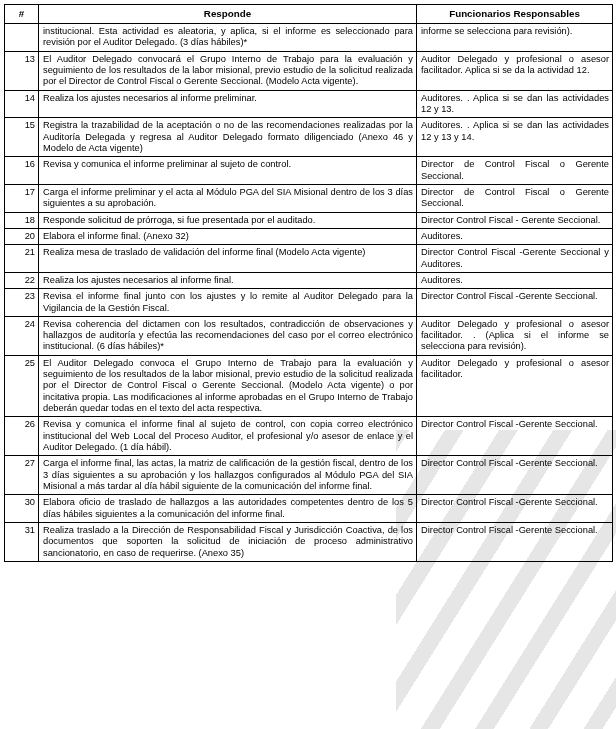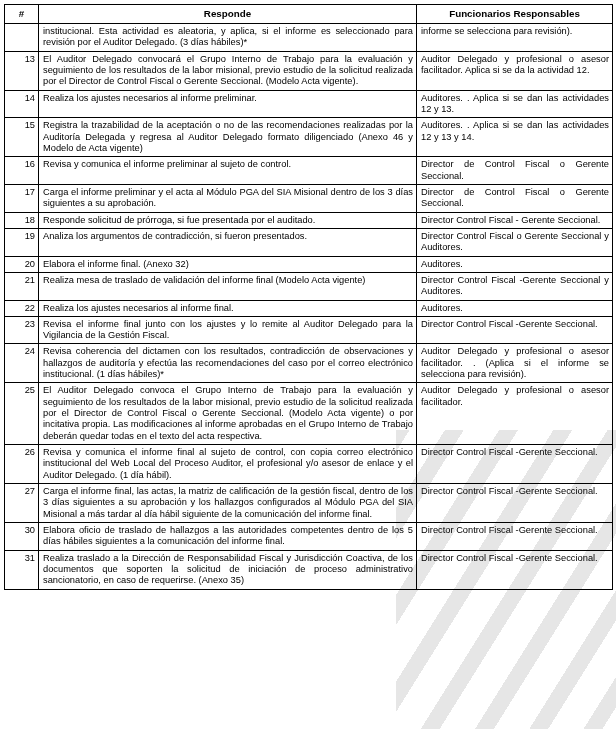--- a/index.html
+++ b/index.html
@@ -130,25 +130,20 @@
         <td class="num">17</td>
         <td class="act">Carga el informe preliminar y el acta al Módulo PGA del SIA Misional dentro de los 3 días siguientes a su aprobación.</td>
         <td class="resp">Director de Control Fiscal o Gerente Seccional.</td>
       </tr>
       <tr>
         <td class="num">18</td>
         <td class="act">Responde solicitud de prórroga, si fue presentada por el auditado.</td>
         <td class="resp">Director Control Fiscal - Gerente Seccional.</td>
       </tr>
       <tr>
-        <td class="num">19</td>
-        <td class="act">Analiza los argumentos de contradicción, si fueron presentados.</td>
-        <td class="resp">Director Control Fiscal o Gerente Seccional y Auditores.</td>
-      </tr>
-      <tr>
         <td class="num">20</td>
         <td class="act">Elabora el informe final. (Anexo 32)</td>
         <td class="resp">Auditores.</td>
       </tr>
       <tr>
         <td class="num">21</td>
         <td class="act">Realiza mesa de traslado de validación del informe final (Modelo Acta vigente)</td>
         <td class="resp">Director Control Fiscal -Gerente Seccional y Auditores.</td>
       </tr>
       <tr>
@@ -156,21 +151,21 @@
         <td class="act">Realiza los ajustes necesarios al informe final.</td>
         <td class="resp">Auditores.</td>
       </tr>
       <tr>
         <td class="num">23</td>
         <td class="act">Revisa el informe final junto con los ajustes y lo remite al Auditor Delegado para la Vigilancia de la Gestión Fiscal.</td>
         <td class="resp">Director Control Fiscal -Gerente Seccional.</td>
       </tr>
       <tr>
         <td class="num">24</td>
-        <td class="act">Revisa coherencia del dictamen con los resultados, contradicción de observaciones y hallazgos de auditoría y efectúa las recomendaciones del caso por el correo electrónico institucional. (1 días hábiles)*</td>
+        <td class="act">Revisa coherencia del dictamen con los resultados, contradicción de observaciones y hallazgos de auditoría y efectúa las recomendaciones del caso por el correo electrónico institucional. (6 días hábiles)*</td>
         <td class="resp">Auditor Delegado y profesional o asesor facilitador. . (Aplica si el informe se selecciona para revisión).</td>
       </tr>
       <tr>
         <td class="num">25</td>
         <td class="act">El Auditor Delegado convoca el Grupo Interno de Trabajo para la evaluación y seguimiento de los resultados de la labor misional, previo estudio de la solicitud realizada por el Director de Control Fiscal o Gerente Seccional. (Modelo Acta vigente) o por incitativa propia. Las modificaciones al informe aprobadas en el Grupo Interno de Trabajo deberán quedar todas en el texto del acta respectiva.</td>
         <td class="resp">Auditor Delegado y profesional o asesor facilitador.</td>
       </tr>
       <tr>
         <td class="num">26</td>
         <td class="act">Revisa y comunica el informe final al sujeto de control, con copia correo electrónico institucional del Web Local del Proceso Auditor, el profesional y/o asesor de enlace y el Auditor Delegado. (1 día hábil).</td>

